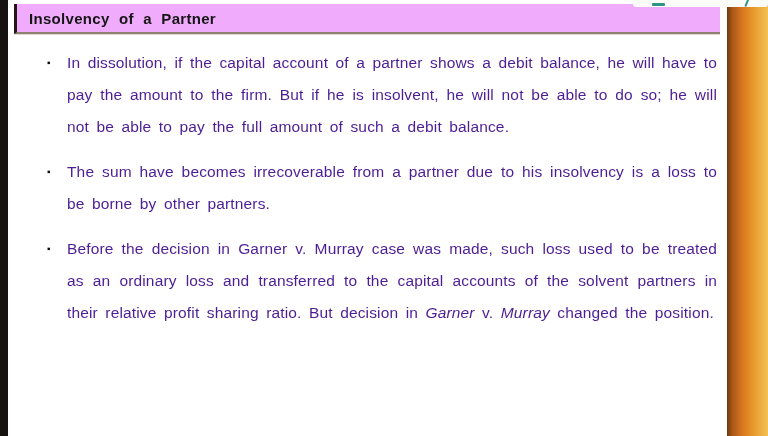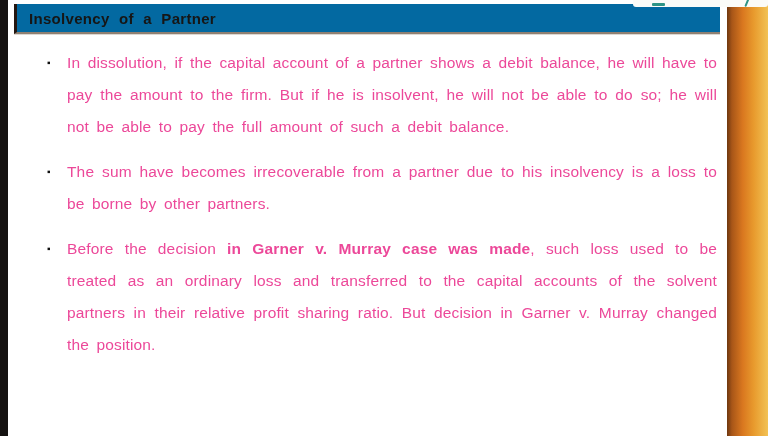--- a/index.html
+++ b/index.html
@@ -29,21 +29,21 @@
     width:13px;height:3px;background:#2e9486;border-radius:1px;
   }
   .logo-slash{
     position:absolute;top:-2px;right:20px;
     width:2px;height:9px;background:#2e9486;
     transform:rotate(22deg);border-radius:1px;
   }
   .title-bar{
     position:absolute;left:14px;top:4px;width:706px;height:30px;
     box-sizing:border-box;
-    background:#0369a1;
+    background:#f0abfc;
     border-left:3px solid #241711;
     border-bottom:2px solid #8f8072;
     box-shadow:0 1px 0 rgba(120,100,80,0.25);
     display:flex;align-items:center;
     z-index:4;
   }
   .title-bar h1{
     margin:0 0 0 12px;
     font-size:15px;font-weight:bold;color:#161616;
     letter-spacing:0.3px;word-spacing:5px;
@@ -54,27 +54,27 @@
   .bullet{
     display:flex;align-items:flex-start;
     margin:0 0 13px 0;
   }
   .marker{
     flex:none;width:20px;
     font-size:10px;line-height:32px;color:#111111;
   }
   .btext{
     flex:1;margin:0;
-    font-size:15.5px;line-height:32px;color:#ec4899;
+    font-size:15.5px;line-height:32px;color:#4c1d95;
     text-align:justify;
     word-spacing:3px;letter-spacing:0.15px;
   }
   .seg-normal{font-weight:normal;font-style:normal;}
-  .seg-bold{font-weight:bold;font-style:normal;}
-  .seg-italic{font-weight:normal;}
+  .seg-bold{font-weight:normal;font-style:normal;}
+  .seg-italic{font-weight:normal;font-style:italic;}
 </style>
 </head>
 <body>
 
 <div class="slide">
   <div class="left-strip"></div>
   <div class="right-strip"></div>
 
   <div class="logo-crop">
     <span class="logo-mark"></span>

